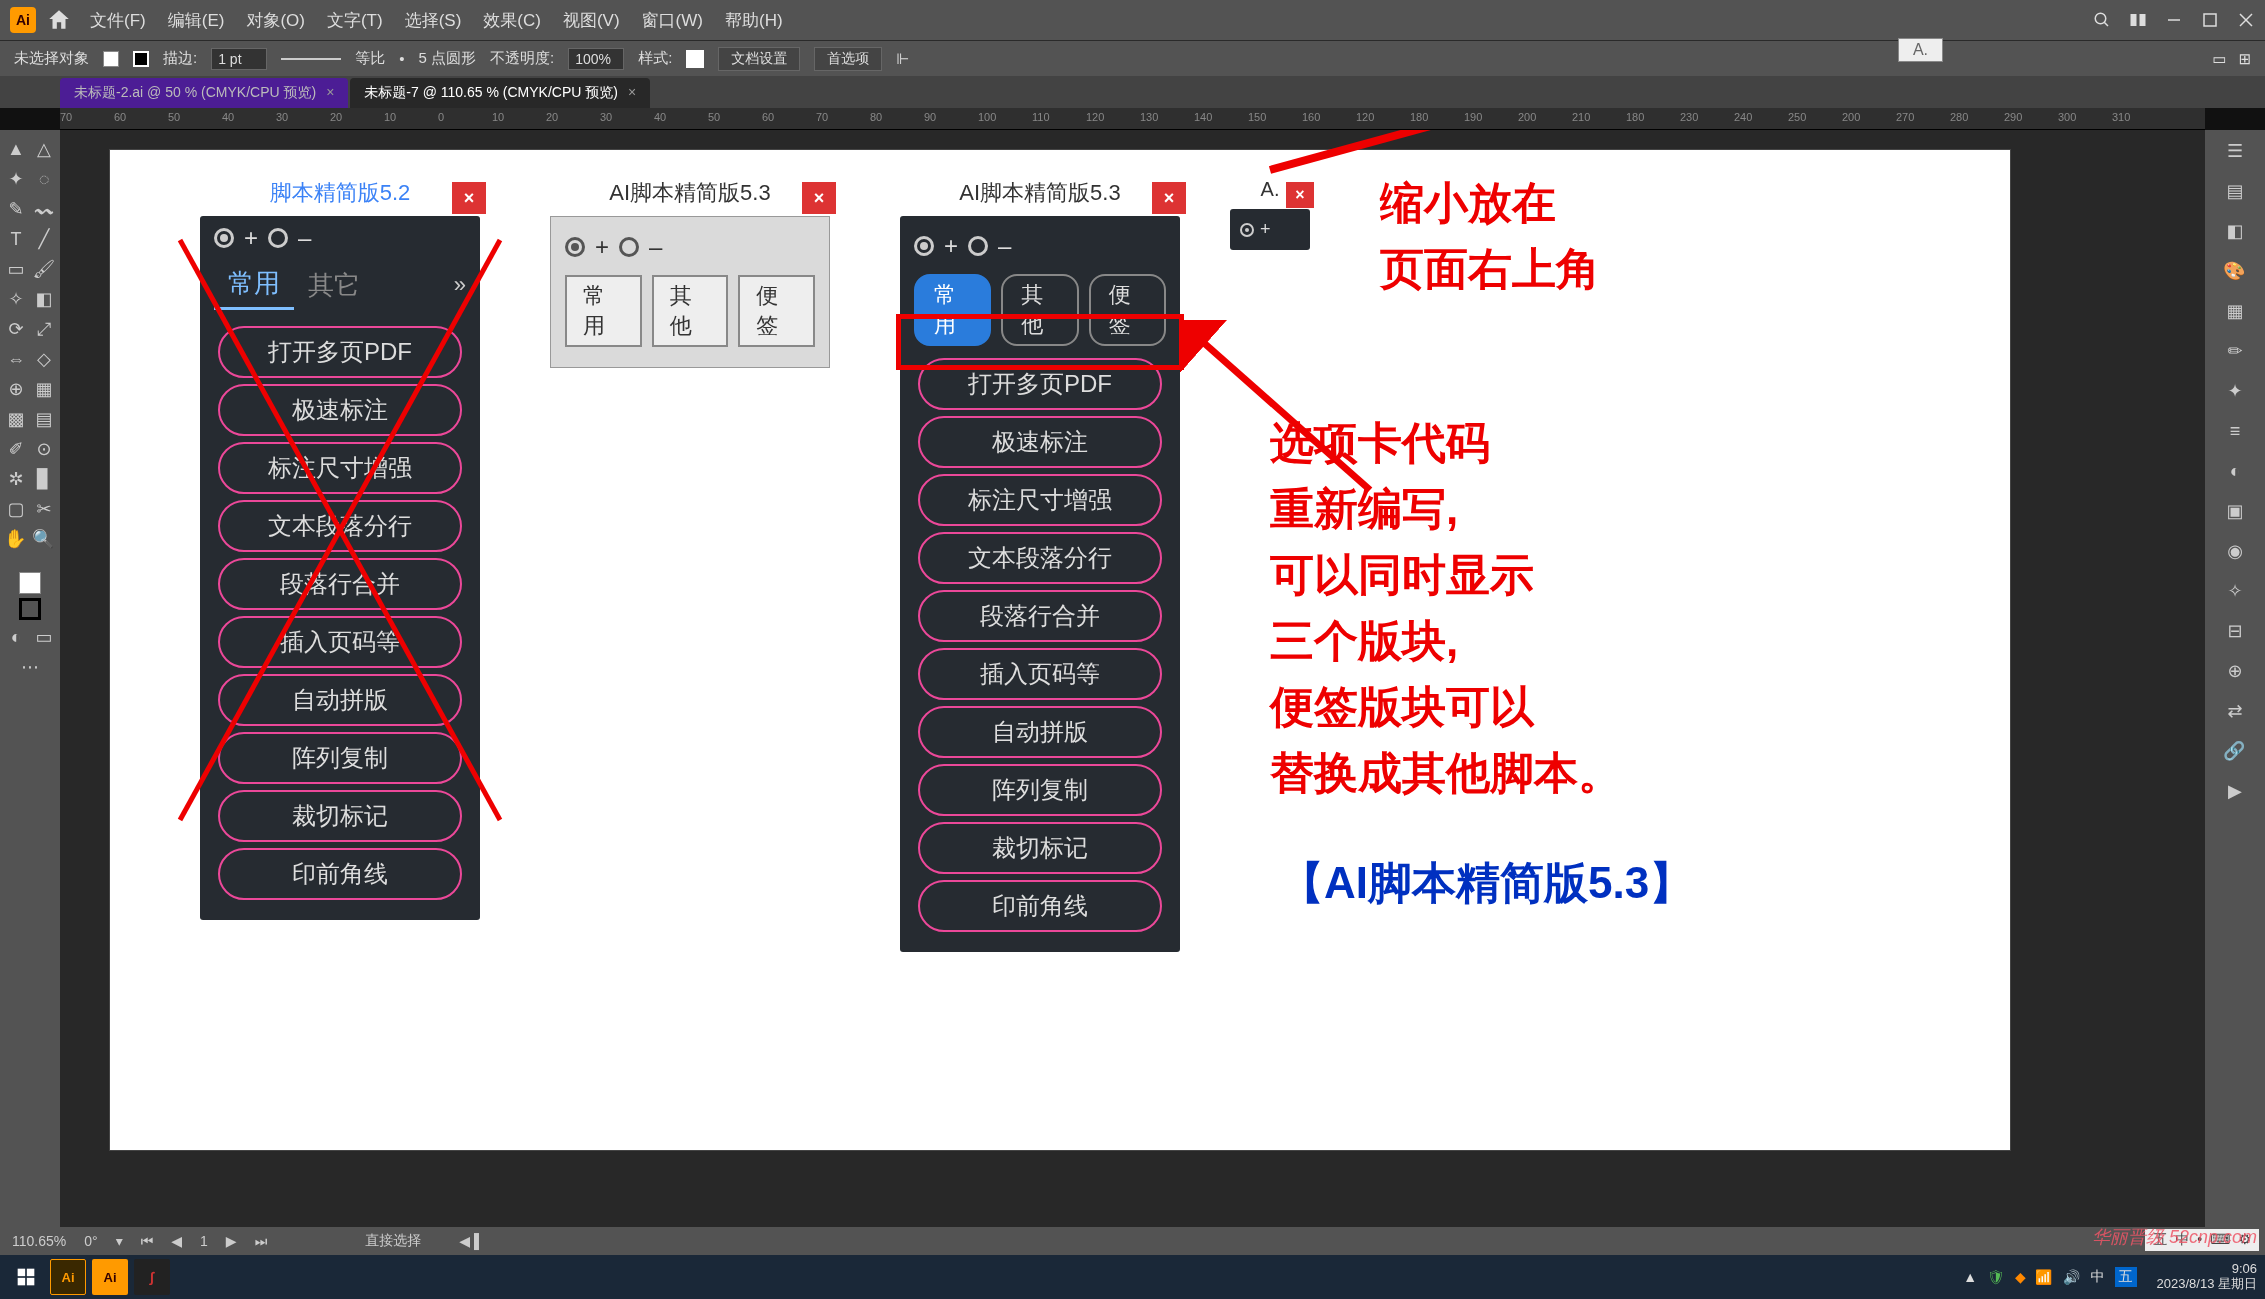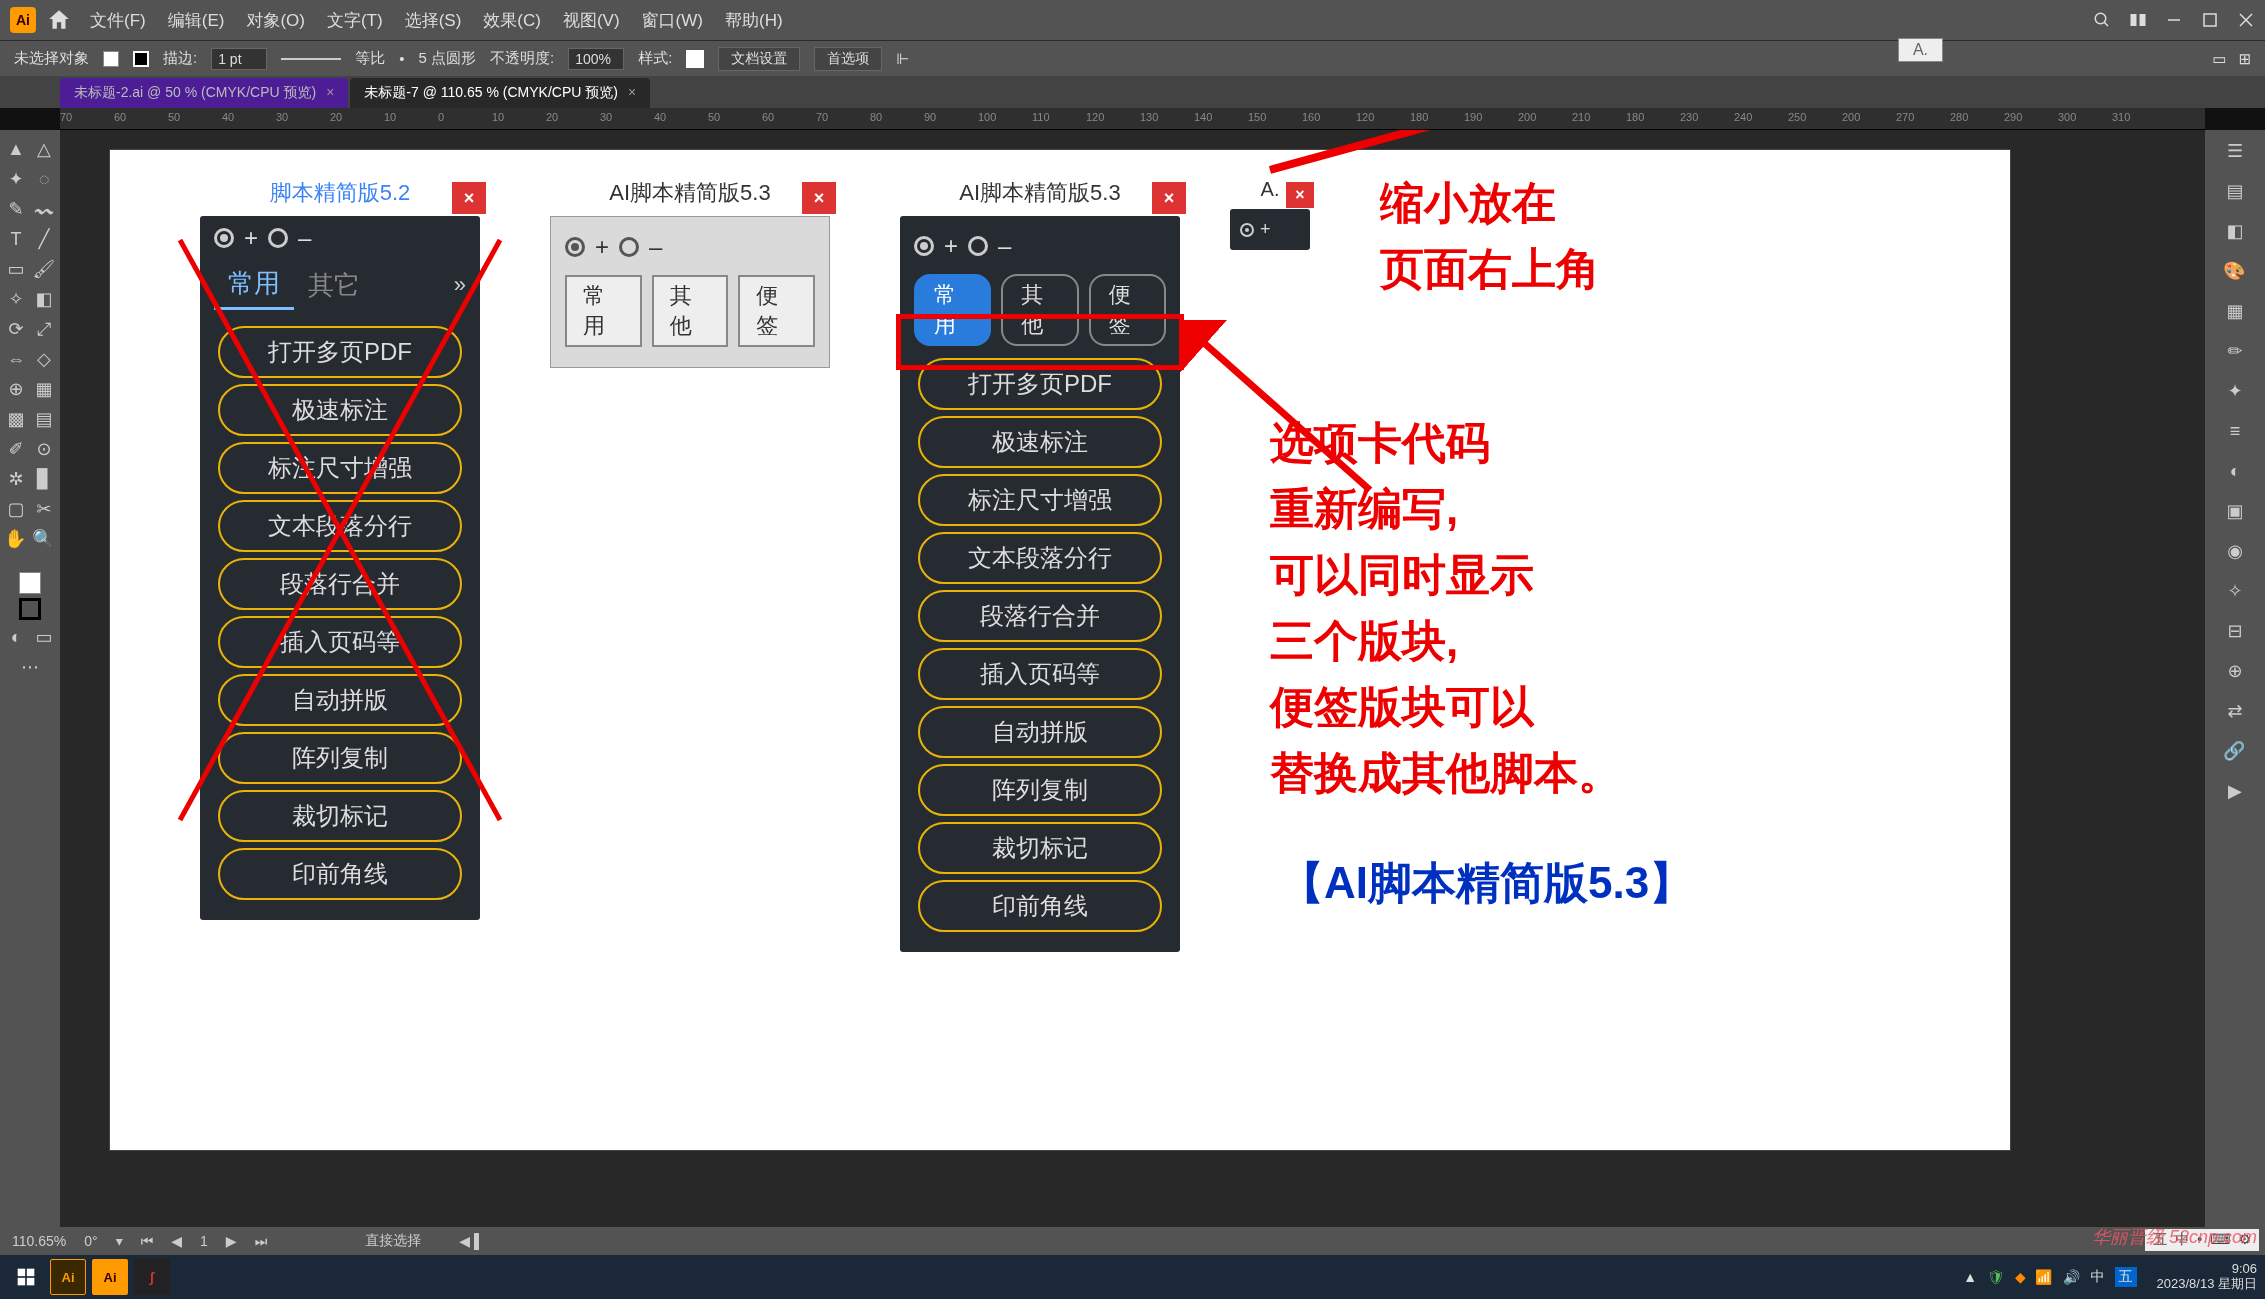--- a/index.html
+++ b/index.html
@@ -45,21 +45,21 @@
 .panel-close{position:absolute;top:0;right:-2px;width:34px;height:32px;background:#d33;color:#fff;display:flex;align-items:center;justify-content:center;font-size:18px;font-weight:bold}
 .radio-row{display:flex;align-items:center;gap:10px;padding:8px 14px;font-size:24px}
 .radio{width:20px;height:20px;border:3px solid #ccc;border-radius:50%;display:inline-block;position:relative}
 .radio.on::after{content:"";position:absolute;inset:3px;background:#ccc;border-radius:50%}
 .radio-l{width:20px;height:20px;border:3px solid #555;border-radius:50%;display:inline-block;position:relative}
 .radio-l.on::after{content:"";position:absolute;inset:3px;background:#555;border-radius:50%}
 .tabs{display:flex;gap:10px;padding:6px 14px}
 .tab-dark{border:2px solid #888;border-radius:16px;padding:4px 18px;font-size:22px;color:#ddd}
 .tab-dark.active{background:#2a7cdc;border-color:#2a7cdc;color:#fff}
 .tab-light{border:2px solid #888;background:#eee;padding:4px 16px;font-size:22px}
-.btn-pill{border:2px solid #eab308;border-radius:28px;padding:8px 0;margin:6px 18px;text-align:center;font-size:24px;display:block}
+.btn-pill{border:2px solid #ec4899;border-radius:28px;padding:8px 0;margin:6px 18px;text-align:center;font-size:24px;display:block}
 .btn-rect{border:2px solid #888;background:#fff;padding:6px 0;margin:6px 18px;text-align:center;font-size:22px;display:block}
 .old-tab{font-size:26px;padding:6px 14px}
 .old-tab.active{color:#7fbfff;border-bottom:3px solid #7fbfff}
 .old-tab.inactive{color:#888}
 .chev{color:#ccc;margin-left:auto;font-size:22px}
 
 
 .anno{position:absolute;color:#e00;font-size:44px;font-weight:bold;line-height:1.5}
 .arrow-svg{position:absolute;pointer-events:none}
 .cross-svg{position:absolute;pointer-events:none}

